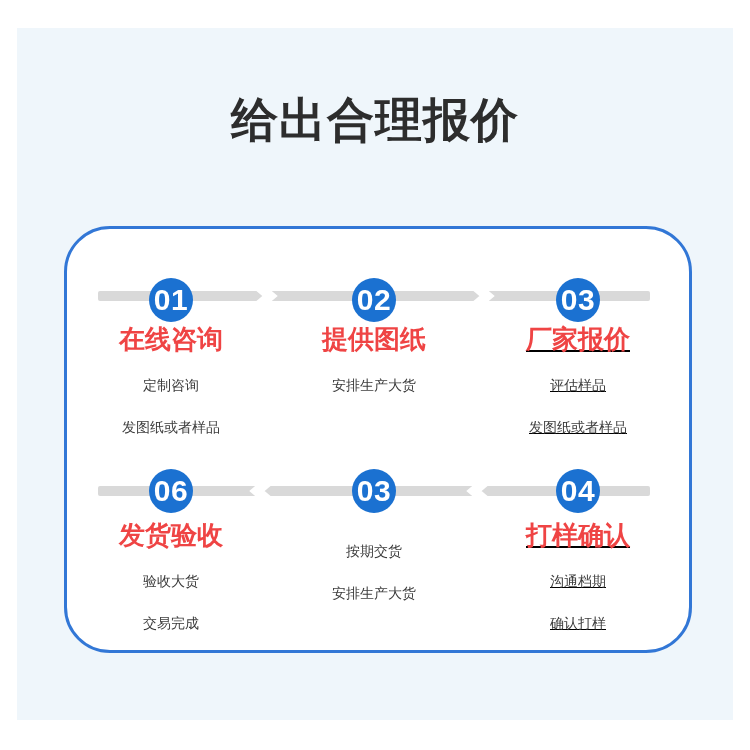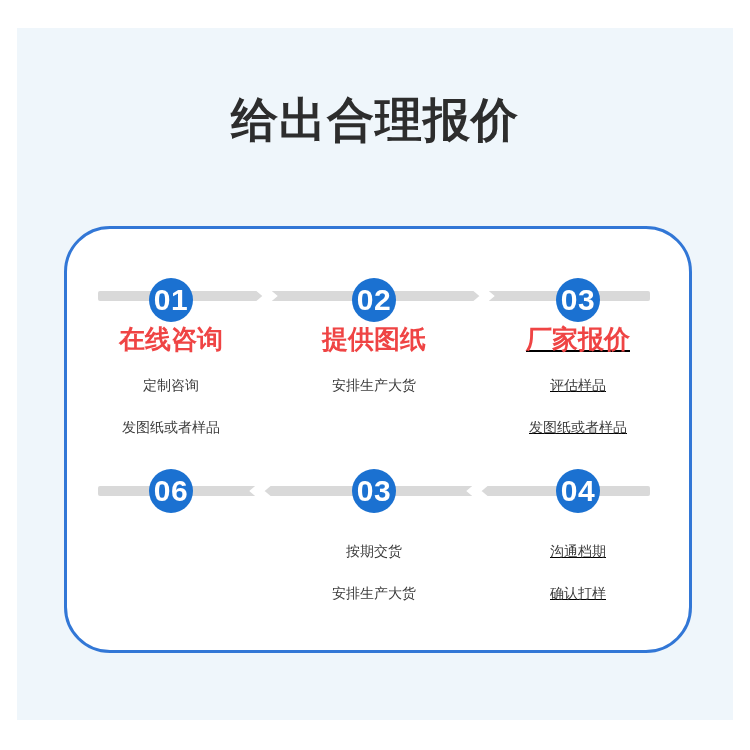--- a/index.html
+++ b/index.html
@@ -91,27 +91,35 @@
       </div>
     </div>
     <div class="step-col r1 c3">
       <h3 class="step-title">厂家报价</h3>
       <div class="step-desc">
         <div class="desc-line">评估样品</div>
         <div class="desc-line">发图纸或者样品</div>
       </div>
     </div>
 
+    <div class="step-col r2 c1">
+      <h3 class="step-title">发货验收</h3>
+      <div class="step-desc">
+        <div class="desc-line">验收大货</div>
+        <div class="desc-line">交易完成</div>
+      </div>
+    </div>
     <div class="step-col r2 c2">
       <div class="step-desc">
         <div class="desc-line">按期交货</div>
         <div class="desc-line">安排生产大货</div>
       </div>
     </div>
     <div class="step-col r2 c3">
+      <h3 class="step-title">打样确认</h3>
       <div class="step-desc">
         <div class="desc-line">沟通档期</div>
         <div class="desc-line">确认打样</div>
       </div>
     </div>
 
   </div>
 </div>
 
 </body></html>

